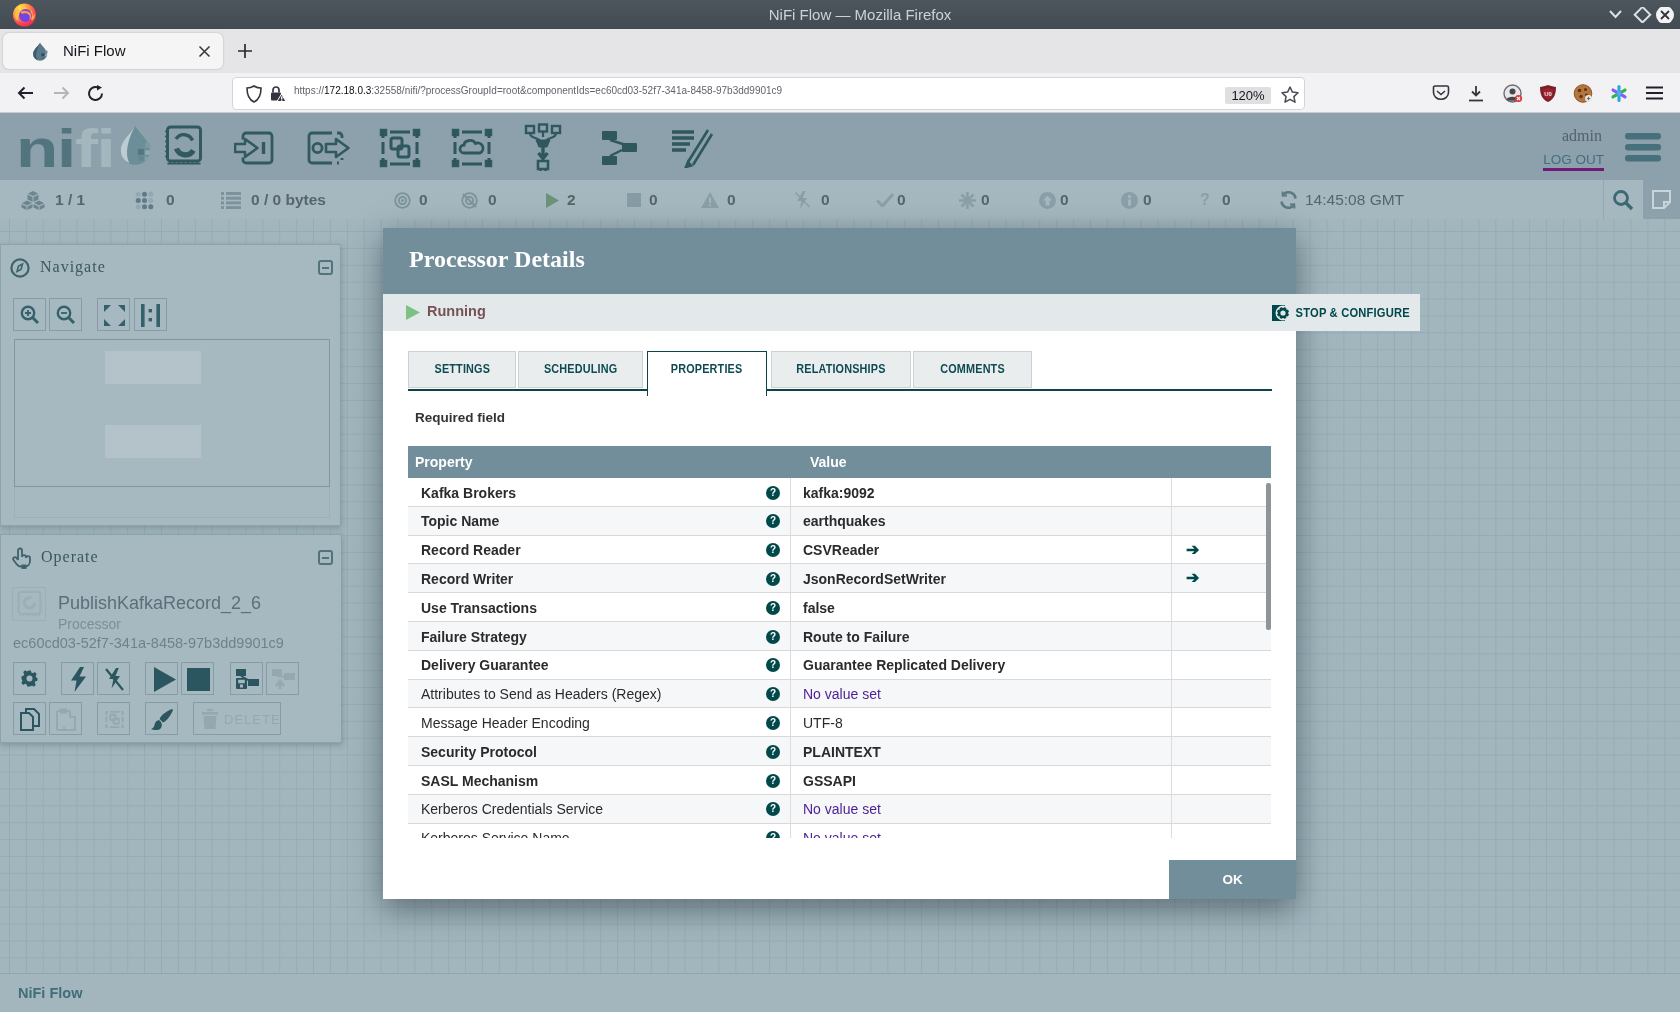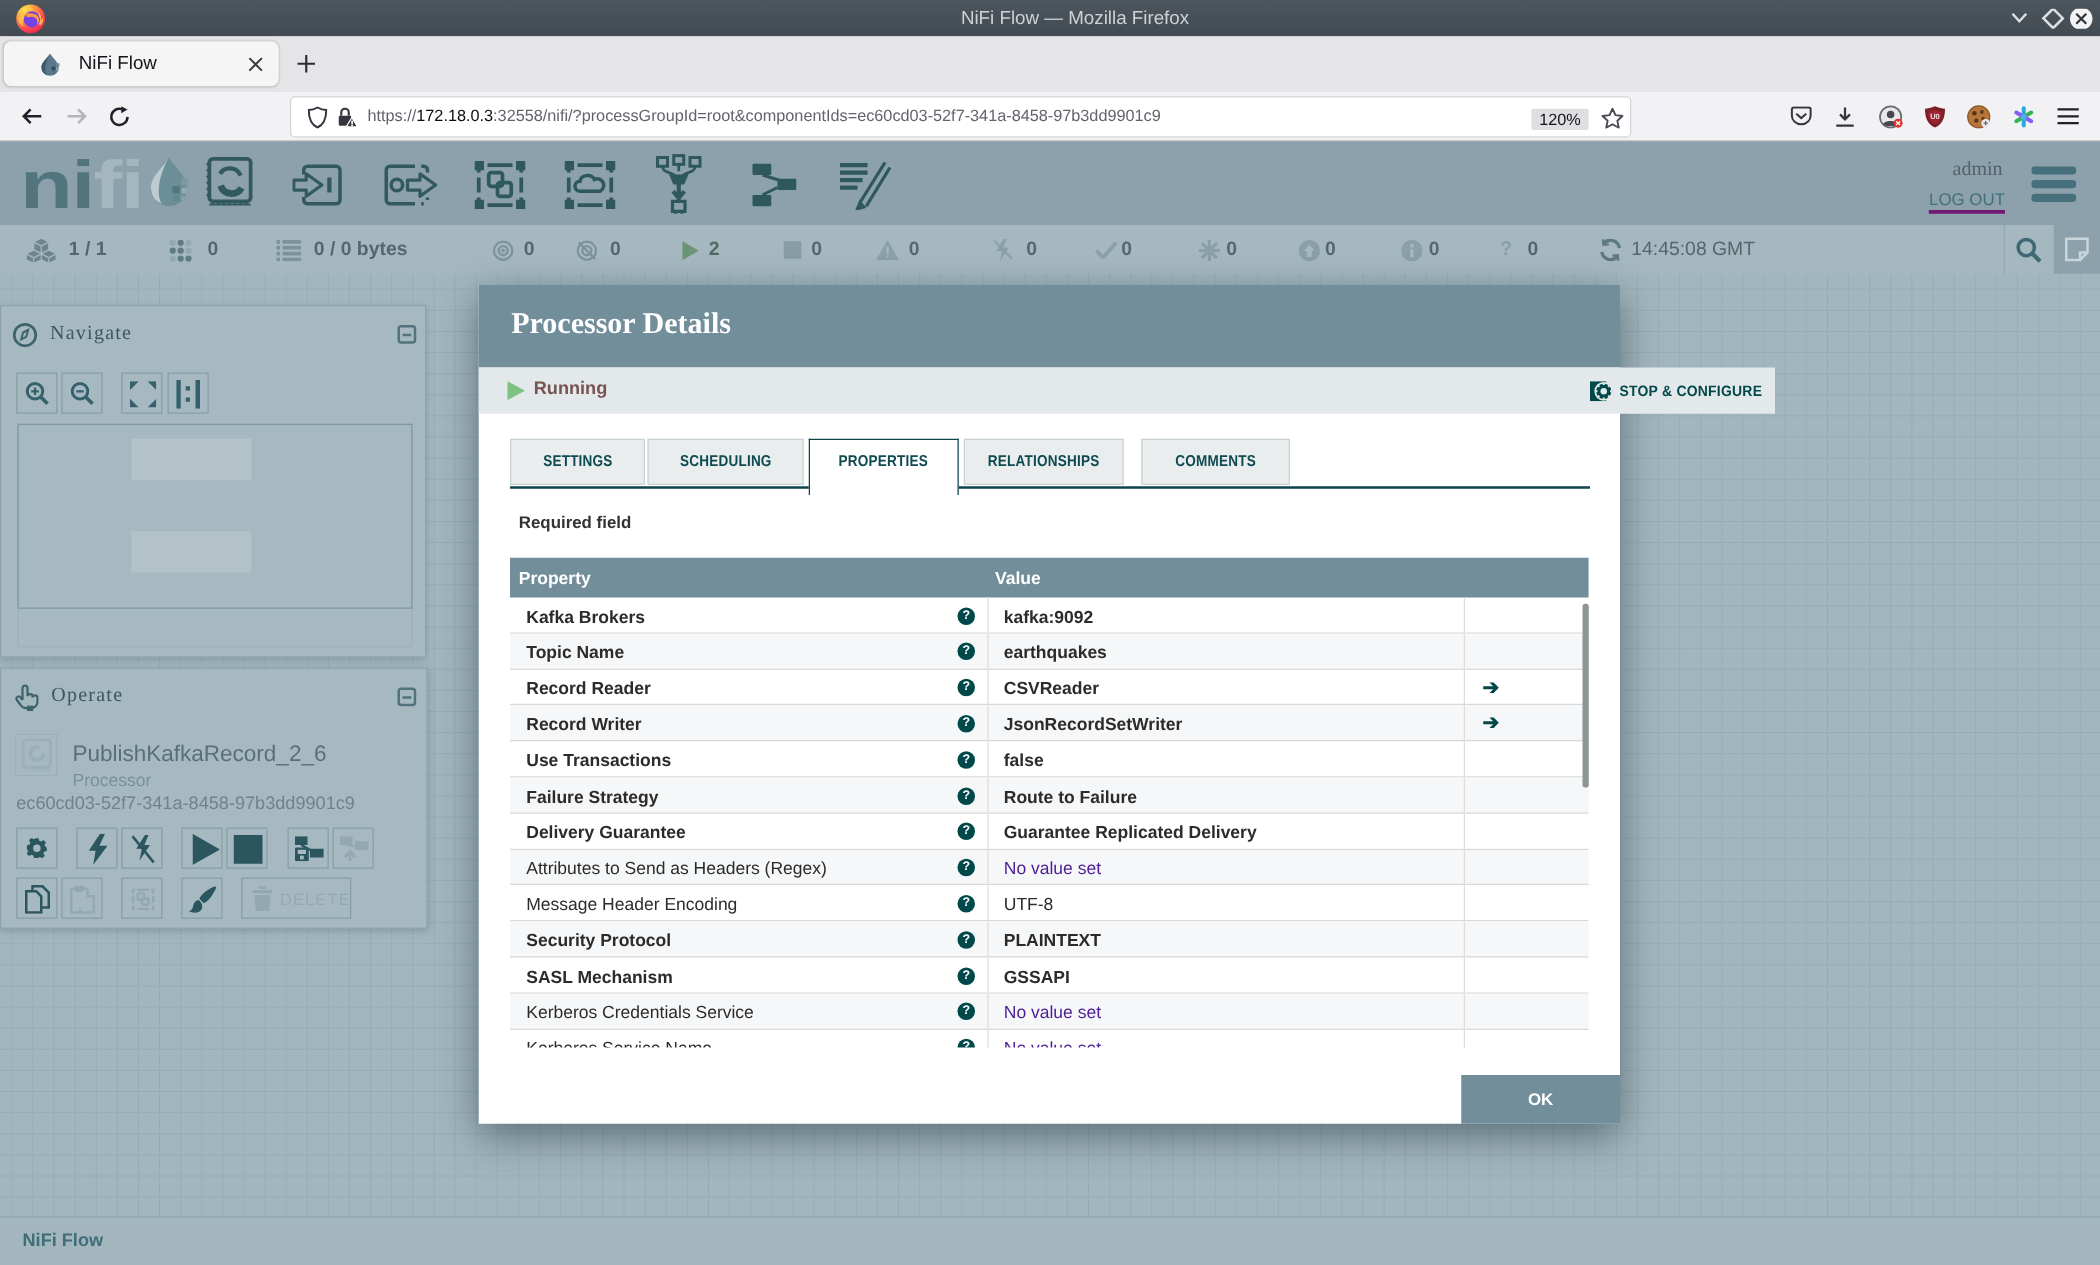--- a/index.html
+++ b/index.html
@@ -124,21 +124,21 @@
       <svg class="abs" style="left:13px;top:7px;" width="16" height="18" viewBox="0 0 16 18">
         <path d="M8 1 C10.5 2.5 13 3 15 3 C15 9 13.5 14.5 8 17 C2.5 14.5 1 9 1 3 C3 3 5.5 2.5 8 1 Z" fill="none" stroke="#35353F" stroke-width="1.6"></path>
       </svg>
       <svg class="abs" style="left:36px;top:7px;" width="18" height="18" viewBox="0 0 18 18">
         <rect x="2" y="7.5" width="10" height="8" rx="1" fill="#35353F"></rect>
         <path d="M4 7.5 V5 a3 3 0 0 1 6 0 V7.5" fill="none" stroke="#35353F" stroke-width="1.7"></path>
         <path d="M12.5 9 L17 16.5 L8 16.5 Z" fill="#35353F" stroke="#FFFFFF" stroke-width="1"></path>
         <rect x="12" y="11.5" width="1.4" height="2.6" fill="#FFFFFF"></rect>
         <rect x="12" y="14.6" width="1.4" height="1.2" fill="#FFFFFF"></rect>
       </svg>
-      <div class="abs" style="left:61px;top:7px;font-size:13px;color:#63636D;">https://<span style="color:#0C0C0D;">172.18.0.3</span>:32558/nifi/?processGroupId=root&amp;componentIds=ec60cd03-52f7-341a-8458-97b3dd9901c9</div>
+      <div class="abs" style="left:61px;top:7px;font-size:10px;color:#63636D;">https://<span style="color:#0C0C0D;">172.18.0.3</span>:32558/nifi/?processGroupId=root&amp;componentIds=ec60cd03-52f7-341a-8458-97b3dd9901c9</div>
       <div class="abs" style="left:992px;top:9px;width:46px;height:17px;background:#DFDFE2;border-radius:2px;text-align:center;font-size:13px;color:#15141A;line-height:17px;">120%</div>
       <svg class="abs" style="left:1048px;top:8px;" width="18" height="17" viewBox="0 0 18 17">
         <path d="M9 1 L11.4 6.1 L17 6.8 L12.9 10.6 L14 16.2 L9 13.4 L4 16.2 L5.1 10.6 L1 6.8 L6.6 6.1 Z" fill="none" stroke="#4A4A54" stroke-width="1.5" stroke-linejoin="round"></path>
       </svg>
     </div>
     <svg class="abs" style="left:1432px;top:12px;" width="18" height="17" viewBox="0 0 18 17">
       <path d="M1.5 2.5 a1.5 1.5 0 0 1 1.5 -1.5 h12 a1.5 1.5 0 0 1 1.5 1.5 v5 a7.5 6.8 0 0 1 -15 0 Z" fill="none" stroke="#35353F" stroke-width="1.6"></path>
       <path d="M5 6 L9 9.5 L13 6" stroke="#35353F" stroke-width="1.6" fill="none"></path>
     </svg>
     <svg class="abs" style="left:1467px;top:12px;" width="18" height="17" viewBox="0 0 18 17">
@@ -531,28 +531,28 @@
         <g stroke="#E3E8EB" stroke-width="1.6">
             <path d="M11 1.5 V3 M11 13 V14.5 M4.5 8 H6 M16 8 H17.5 M6.4 3.4 L7.5 4.5 M14.5 11.5 L15.6 12.6 M15.6 3.4 L14.5 4.5 M7.5 11.5 L6.4 12.6"></path>
           </g>
         <circle cx="11" cy="8" r="2.6" fill="#E3E8EB"></circle>
       </svg>
       <div id="stopcfg"><span style="display:inline-block;transform:scaleX(0.93);transform-origin:100% 50%;">STOP &amp; CONFIGURE</span></div>
     </div>
     <div class="tab" style="left:25px;width:108px;"><span>SETTINGS</span></div>
     <div class="tab" style="left:135px;width:125px;"><span>SCHEDULING</span></div>
     <div class="tab tabactive" style="left:264px;width:120px;"><span>PROPERTIES</span></div>
-    <div class="tab" style="left:388px;width:128px;"><span>RELATIONSHIPS</span></div>
+    <div class="tab" style="left:388px;width:140px;"><span>RELATIONSHIPS</span></div>
     <div class="tab" style="left:530px;width:119px;"><span>COMMENTS</span></div>
     <div id="tabline"></div>
     <div id="reqfield">Required field</div>
     <div id="ptable">
       <div id="pthead">
           <span style="position:absolute;left:7px;top:7.5px;">Property</span>
-          <span style="position:absolute;left:388px;top:7.5px;">Value</span>
+          <span style="position:absolute;left:402px;top:7.5px;">Value</span>
         </div>
     <div class="row" style="top: 32px;">
           <span class="prop" style="font-weight:bold;">Kafka Brokers</span>
           <span class="help">?</span>
           <span class="d1"></span>
           <span class="d2"></span>
           <span class="val" style="font-weight:bold;">kafka:9092</span>
         </div>
         <div class="row rowalt" style="top: 60.8px;">
           <span class="prop" style="font-weight:bold;">Topic Name</span>

